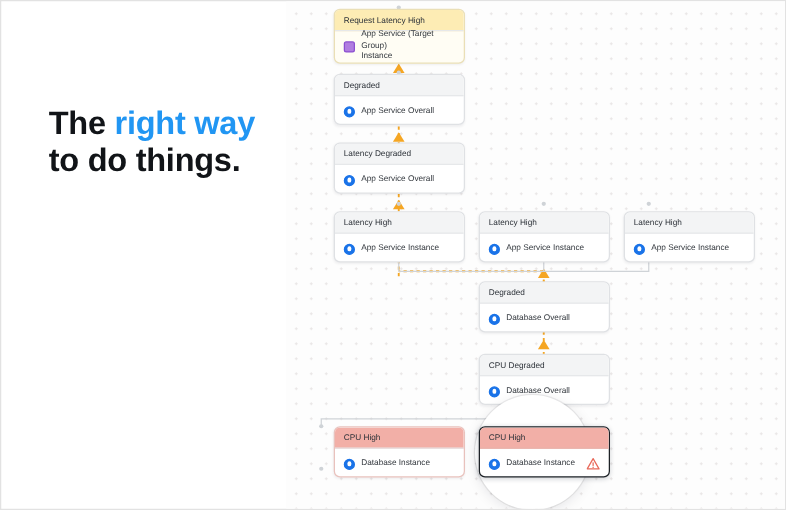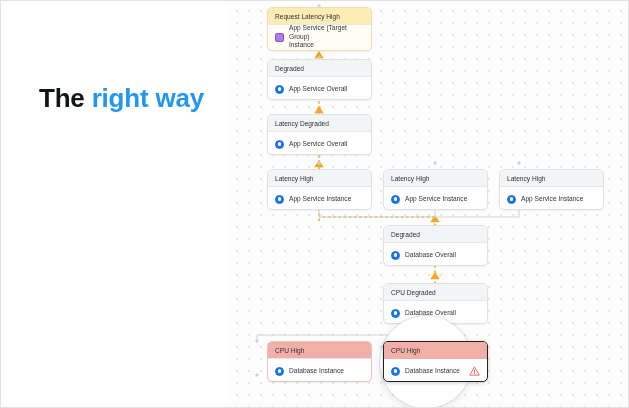--- a/index.html
+++ b/index.html
@@ -90,20 +90,21 @@
     z-index:4;
   }
 </style>
 </head>
 <body>
 
 <div id="frame">
 
   <div id="headline">
     <span>The </span><span class="hl">right way</span><br>
+    <span>to do things.</span>
   </div>
 
   <div id="canvas">
 
     <div id="spotlight"></div>
 
     <svg id="edges" viewBox="0 0 399 406">
       <defs>
         <marker id="amberArrow" markerWidth="7" markerHeight="6" refX="3.5" refY="5.4" orient="0">
           <path d="M0.4 5.6 L3.5 0.6 L6.6 5.6 Z" fill="#f5a623"></path>

